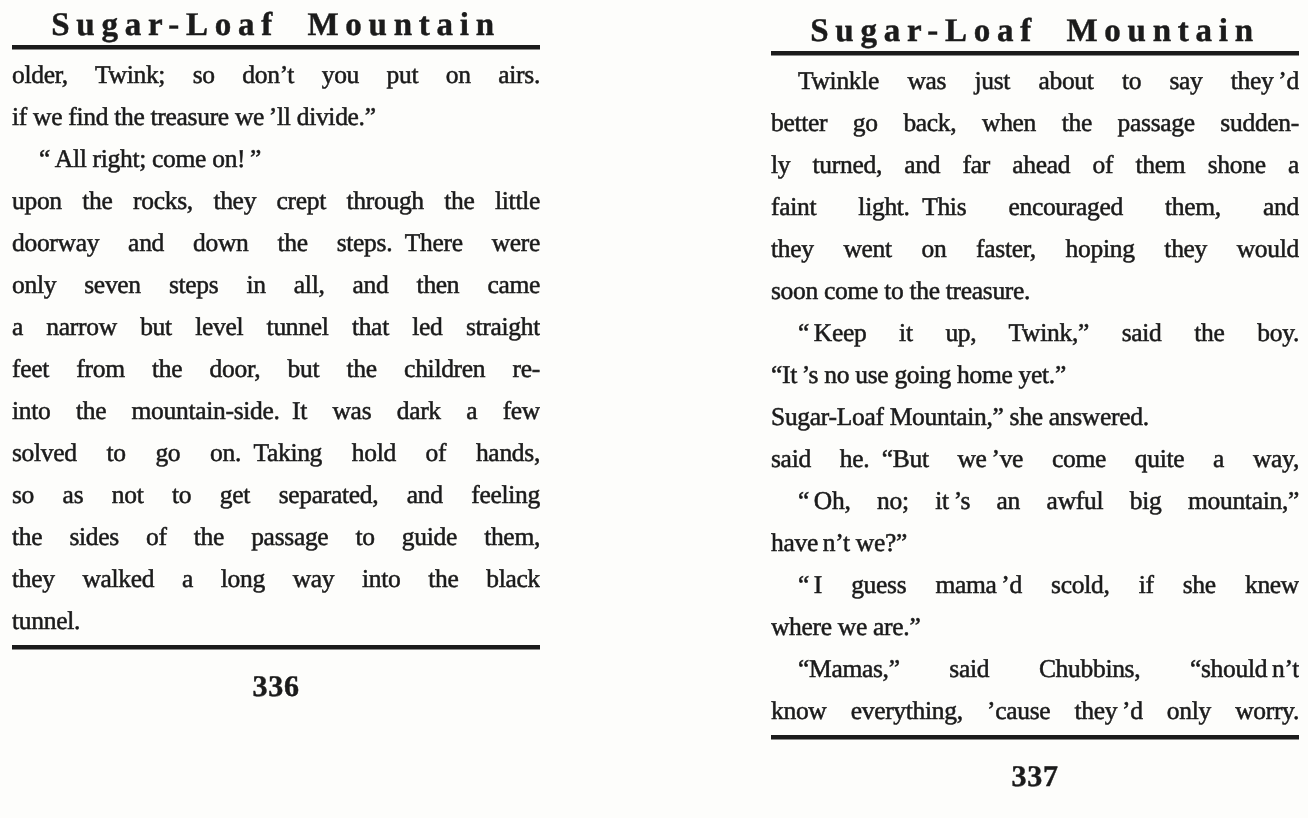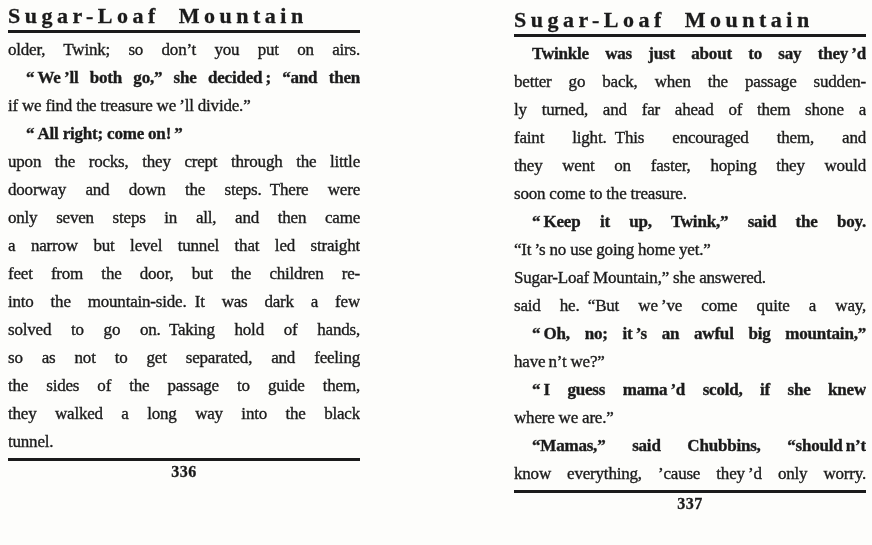--- a/index.html
+++ b/index.html
@@ -14,20 +14,21 @@
     color:var(--ink);
     overflow:hidden;
     position:relative;
   }
   .sheet{position:absolute;inset:0;}
   .page{position:absolute;top:0;width:352px;}
   .page.left{left:8px;}
   .page.right{left:514px;top:4px;}
   .title{
     margin:4px 0 0 0;
+    text-align:center;
     font-size:22px;
     font-weight:bold;
     letter-spacing:4.5px;
     word-spacing:9px;
     line-height:24px;
     -webkit-text-stroke:0.3px var(--ink);
     white-space:nowrap;
   }
   .title-rule{
     margin-top:2px;
@@ -45,49 +46,47 @@
     line-height:28px;
     overflow:hidden;
     text-align:left;
   }
   .line.j{
     text-align:justify;
     text-align-last:justify;
   }
   .line.in{
     text-indent:18px;
-    font-weight:bold;
   }
   .foot-rule{
     margin-top:2px;
     height:3px;
     background:var(--ink);
   }
   .pagenum{
-    margin-top:2px;
+    margin-top:14px;
     text-align:center;
-    font-size:16px;
+    font-size:20px;
     font-weight:bold;
     letter-spacing:0.5px;
     -webkit-text-stroke:0.3px var(--ink);
   }
 </style>
 </head>
 <body>
 
 <div class="sheet">
 
   <section class="page left">
     <header>
       <h1 class="title">Sugar-Loaf Mountain</h1>
       <div class="title-rule"></div>
     </header>
     <div class="body">
         <div class="line j">older, Twink; so don’t you put on airs.</div>
-        <div class="line j in">“ We ’ll both go,” she decided ; “and then</div>
         <div class="line">if we find the treasure we ’ll divide.”</div>
         <div class="line in">“ All right; come on! ”</div>
         <div class="line j">upon the rocks, they crept through the little</div>
         <div class="line j">doorway and down the steps. There were</div>
         <div class="line j">only seven steps in all, and then came</div>
         <div class="line j">a narrow but level tunnel that led straight</div>
         <div class="line j">feet from the door, but the children re-</div>
         <div class="line j">into the mountain-side. It was dark a few</div>
         <div class="line j">solved to go on. Taking hold of hands,</div>
         <div class="line j">so as not to get separated, and feeling</div>

